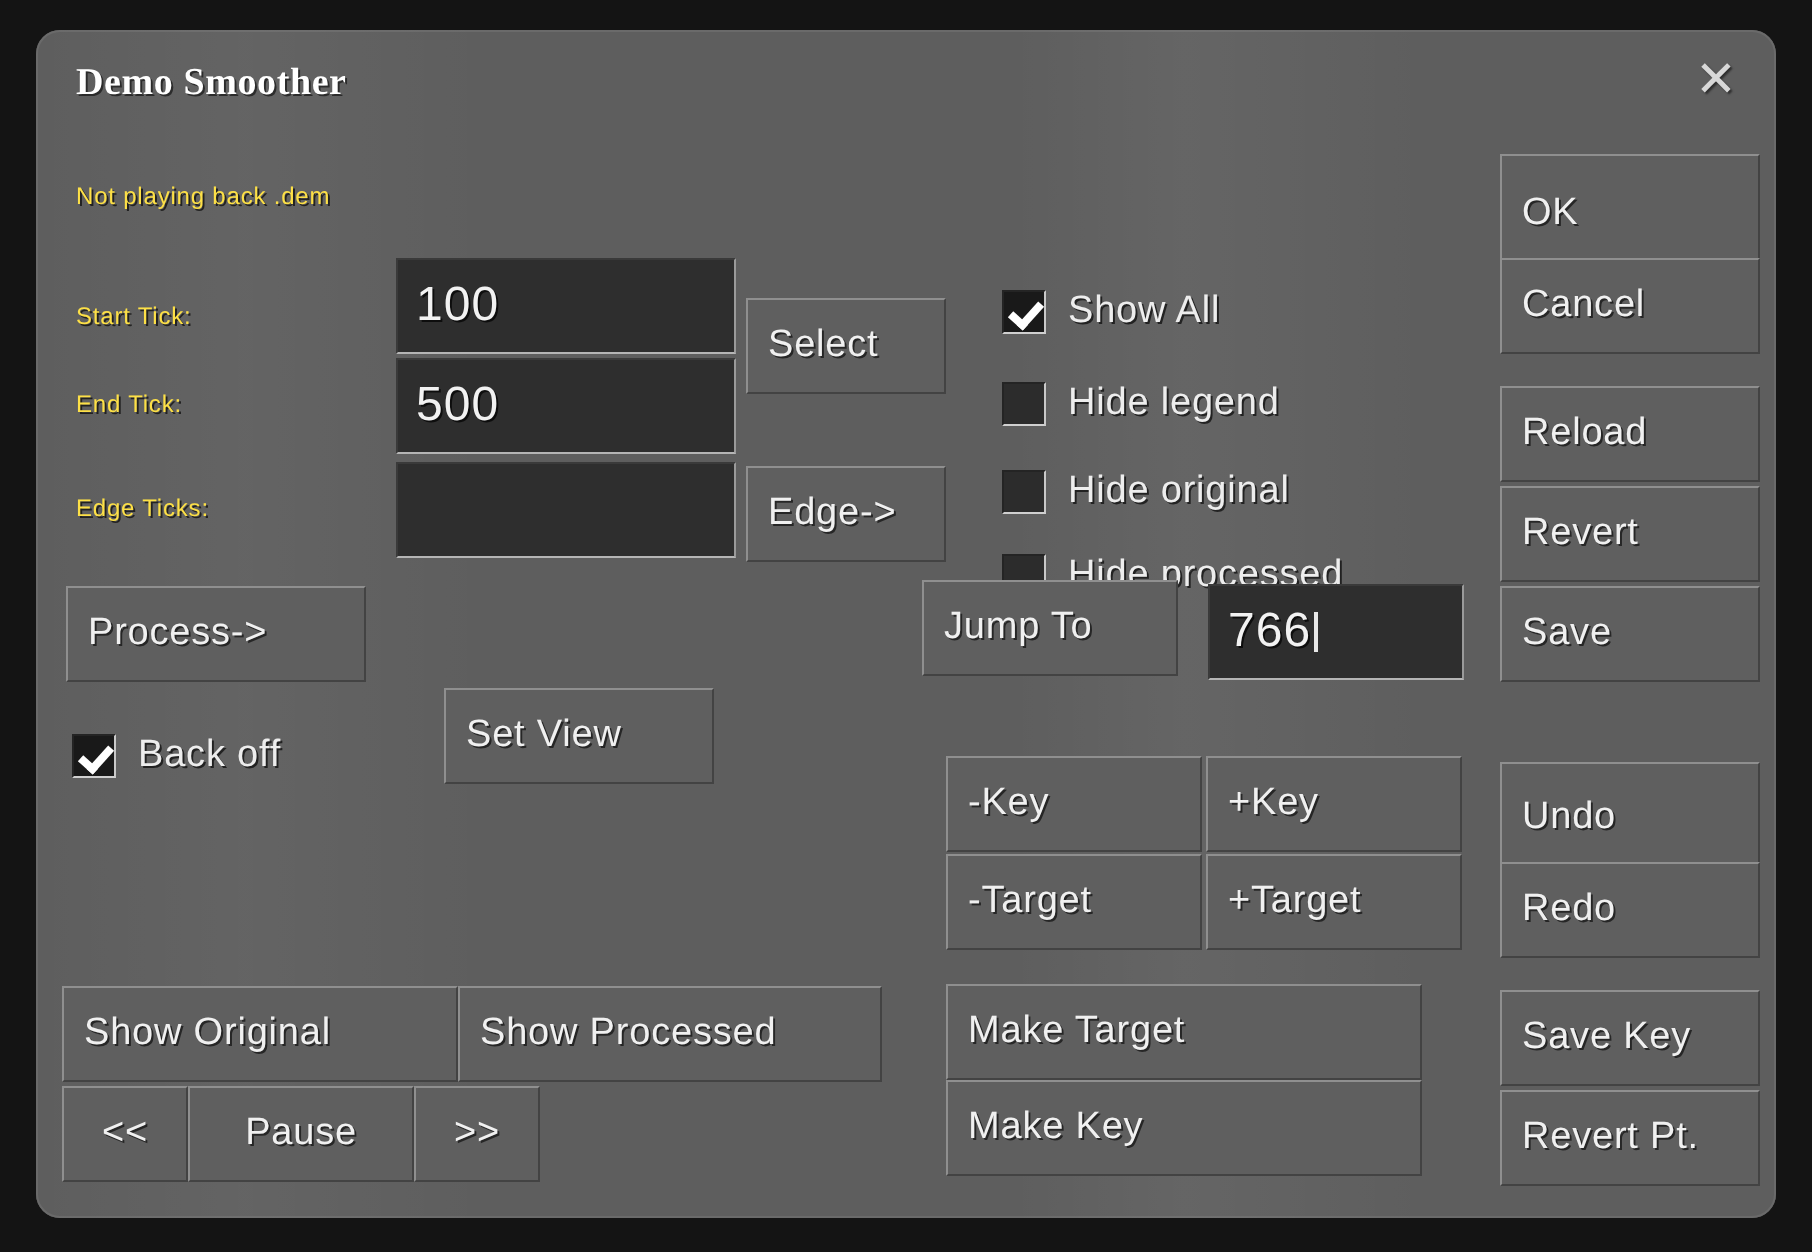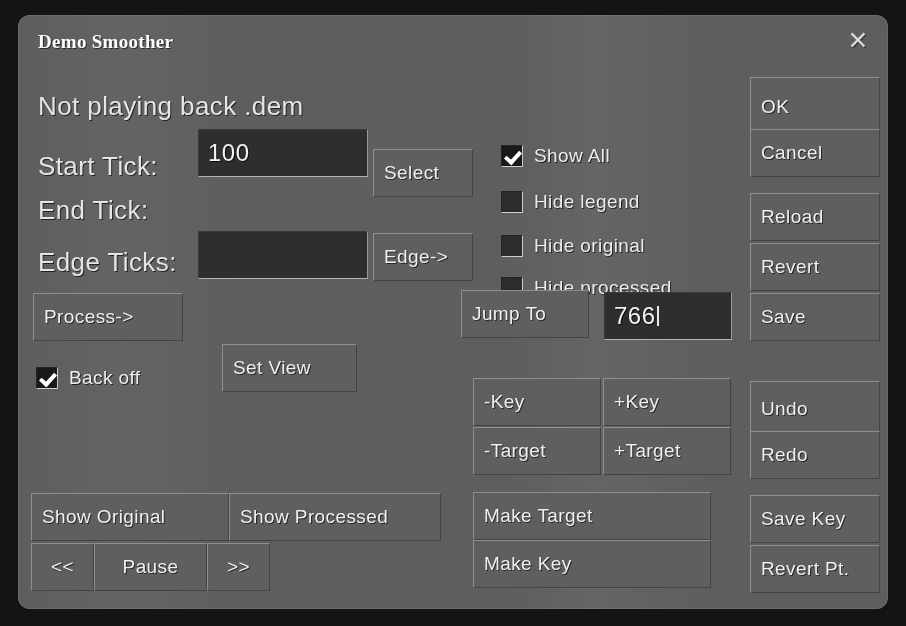--- a/index.html
+++ b/index.html
@@ -73,22 +73,22 @@
     font-size: 25px;
     line-height: 26px;
     text-align: center;
     cursor: pointer;
     text-shadow: 1px 1px 1px rgba(0,0,0,0.5);
   }
 
   
   .lbl {
     position: absolute;
-    color: #e5e5e5;
-    font-size: 26px;
+    color: #fde047;
+    font-size: 12px;
     letter-spacing: 0.4px;
     text-shadow: 1px 1px 0 rgba(0,0,0,0.65);
     white-space: nowrap;
   }
 
   
   .field {
     position: absolute;
     background: #2e2e2e;
     border: 1px solid #3a3a3a;
@@ -183,20 +183,21 @@
 
     <div class="close-btn">✕</div>
 
     <div class="lbl" style="left:20px; top:76px;">Not playing back .dem</div>
 
     <div class="lbl" style="left:20px; top:136px;">Start Tick:</div>
     <div class="lbl" style="left:20px; top:180px;">End Tick:</div>
     <div class="lbl" style="left:20px; top:232px;">Edge Ticks:</div>
 
     <div class="field" style="left:180px; top:114px; width:170px; height:48px;">100</div>
+    <div class="field" style="left:180px; top:164px; width:170px; height:48px;">500</div>
     <div class="field" style="left:180px; top:216px; width:170px; height:48px;"></div>
 
     <div class="btn" style="left:355px; top:134px; width:100px; height:48px;">Select</div>
     <div class="btn" style="left:355px; top:218px; width:100px; height:48px;">Edge-&gt;</div>
 
     <div class="btn" style="left:15px; top:278px; width:150px; height:48px;">Process-&gt;</div>
 
     <div class="cbrow" style="left:18px; top:352px;">
       <span class="cbox checked"></span>
       <span class="cblabel">Back off</span>

